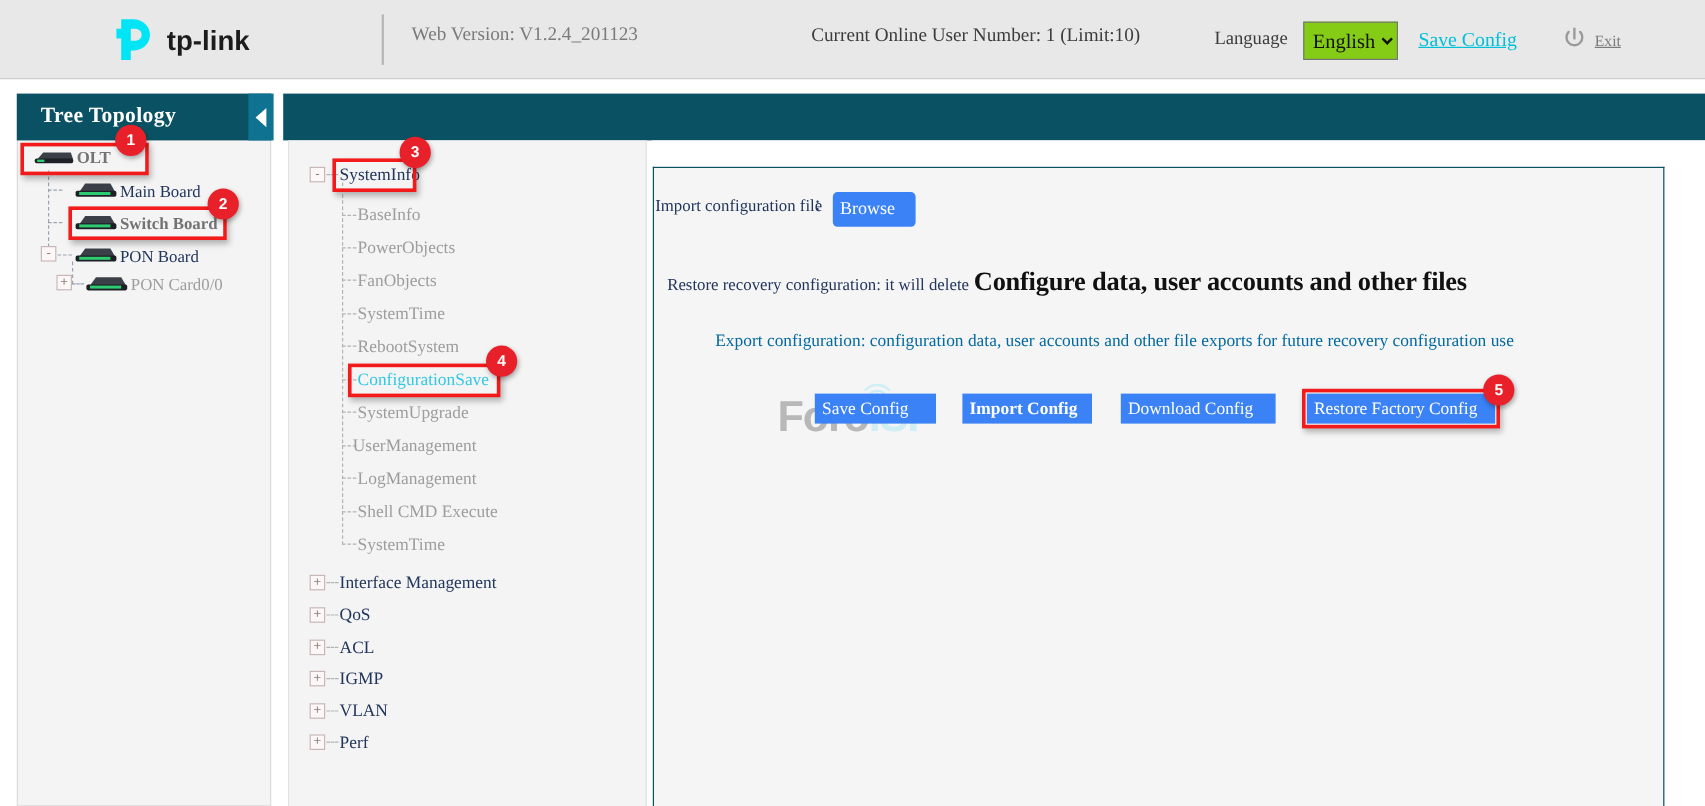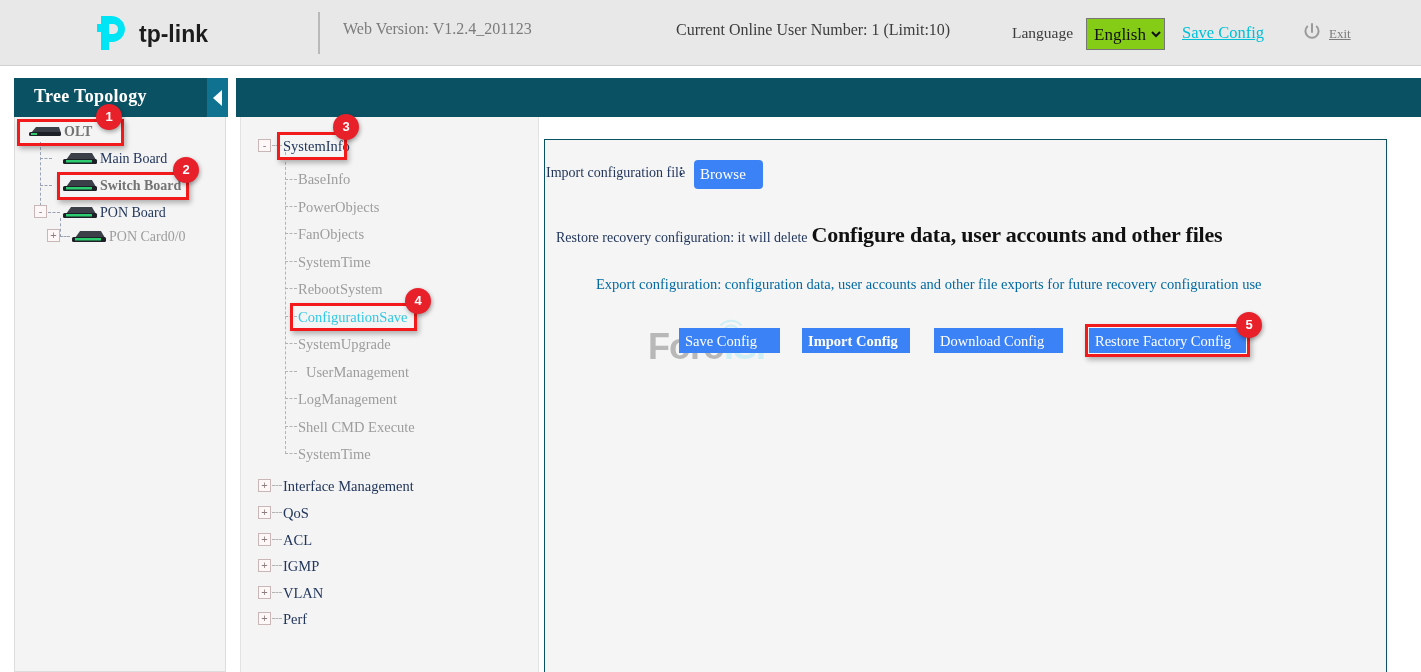--- a/index.html
+++ b/index.html
@@ -274,21 +274,21 @@
   <div class="mtree-h" style="left:285px; top:288px; width:12px;"></div>
   <div class="mnode" style="left:298px; top:281px;">RebootSystem</div>
 
   <div class="mtree-h" style="left:285px; top:316px; width:12px;"></div>
   <div class="mnode active" style="left:298px; top:309px;">ConfigurationSave</div>
 
   <div class="mtree-h" style="left:285px; top:343px; width:12px;"></div>
   <div class="mnode" style="left:298px; top:336px;">SystemUpgrade</div>
 
   <div class="mtree-h" style="left:285px; top:371px; width:12px;"></div>
-  <div class="mnode" style="left:306px; top:364px;">UserManagement</div>
+  <div class="mnode" style="left:294px; top:364px;">UserManagement</div>
 
   <div class="mtree-h" style="left:285px; top:398px; width:12px;"></div>
   <div class="mnode" style="left:298px; top:391px;">LogManagement</div>
 
   <div class="mtree-h" style="left:285px; top:426px; width:12px;"></div>
   <div class="mnode" style="left:298px; top:419px;">Shell CMD Execute</div>
 
   <div class="mtree-h" style="left:285px; top:453px; width:12px;"></div>
   <div class="mnode" style="left:298px; top:446px;">SystemTime</div>
 

